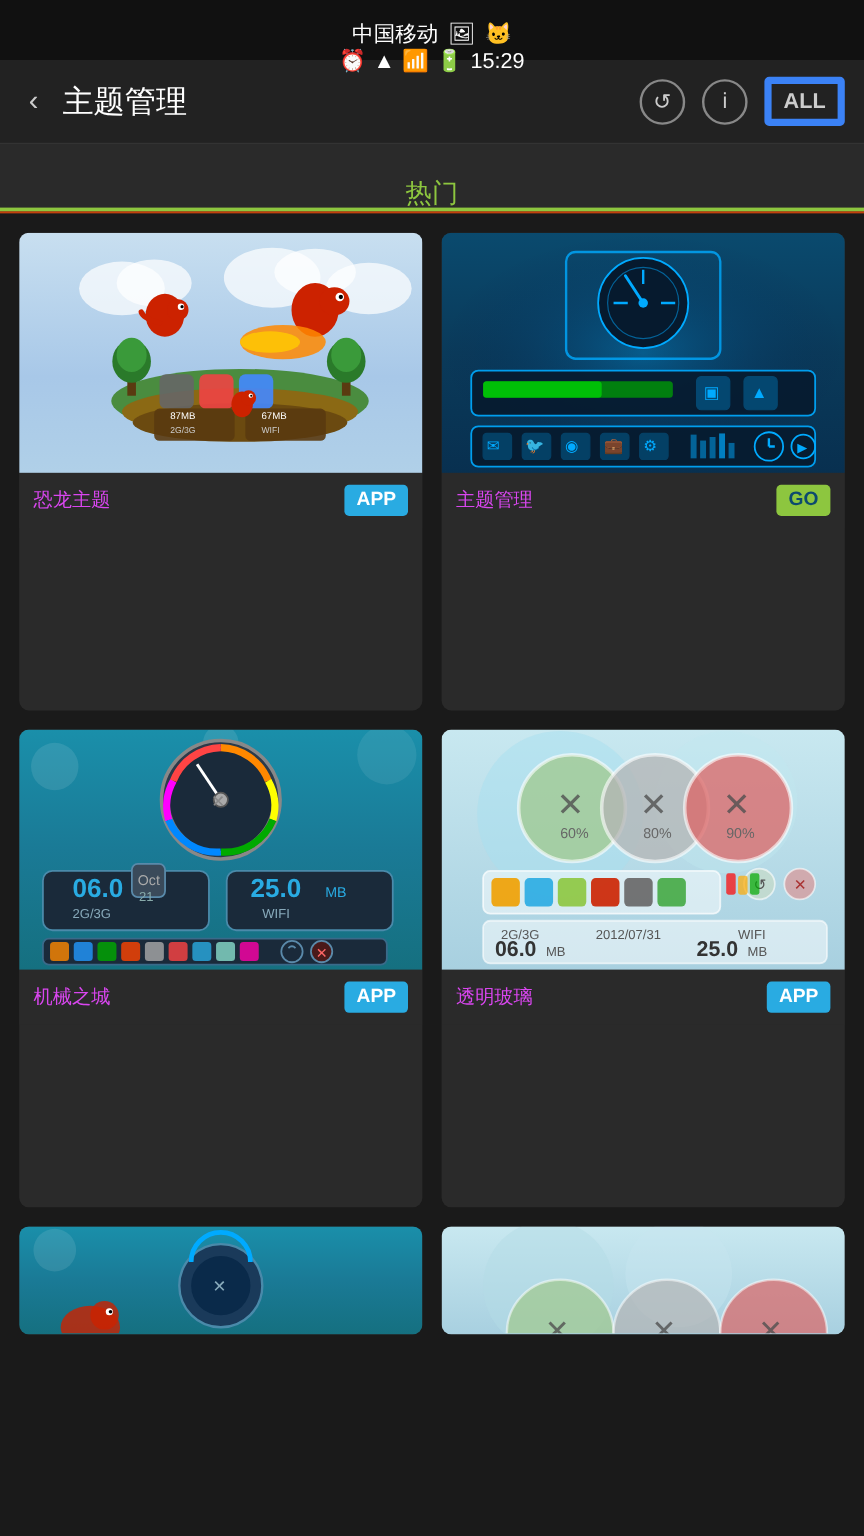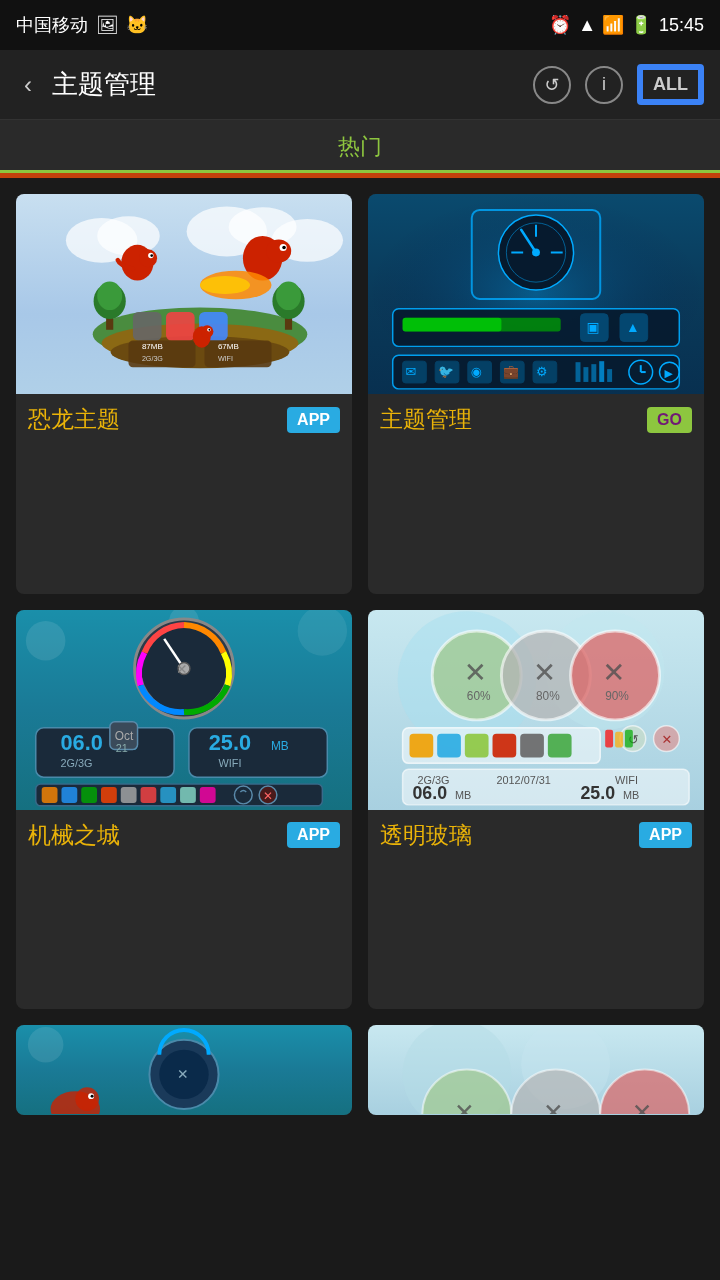--- a/index.html
+++ b/index.html
@@ -12,23 +12,24 @@
       color: #fff;
     }
 
     
     .status-bar {
       height: 50px;
       background: #111;
       display: flex;
       align-items: center;
       justify-content: space-between;
-      padding: 0 16px;
+      padding: 16px 16px;
       font-size: 18px;
       color: #fff;
+      flex-direction: column;
     }
     .status-left { display: flex; align-items: center; gap: 8px; }
     .status-right { display: flex; align-items: center; gap: 6px; font-size: 18px; }
 
     
     .header {
       height: 70px;
       background: #222;
       display: flex;
       align-items: center;
@@ -72,21 +73,22 @@
       font-size: 18px;
       font-weight: bold;
       cursor: pointer;
     }
 
     
     .tabs {
       height: 58px;
       background: #2a2a2a;
       display: flex;
-      border-bottom: 5px solid #c2410c;
+      border-bottom: 2px solid #c2410c;
+      align-items: flex-end;
     }
     .tab {
       flex: 1;
       display: flex;
       align-items: center;
       justify-content: center;
       font-size: 22px;
       cursor: pointer;
       position: relative;
     }
@@ -133,34 +135,34 @@
       overflow: hidden;
     }
     .theme-footer {
       padding: 10px 12px;
       display: flex;
       align-items: center;
       justify-content: space-between;
       background: #2a2a2a;
     }
     .theme-name {
-      font-size: 23px;
-      color: #eab308;
+      font-size: 16px;
+      color: #d946ef;
     }
     .theme-badge-app {
       background: #29abe2;
       color: #fff;
       font-size: 16px;
       font-weight: bold;
       padding: 4px 10px;
       border-radius: 4px;
     }
     .theme-badge-go {
       background: #8dc63f;
-      color: #701a75;
+      color: #0c4a6e;
       font-size: 16px;
       font-weight: bold;
       padding: 4px 10px;
       border-radius: 4px;
     }
 
     
     .theme-dinosaur {
       background: linear-gradient(180deg, #c8dff0 0%, #a8c8e8 60%, #b0d0e8 100%);
       padding-left: 32px;
@@ -208,21 +210,21 @@
   <div class="status-left">
     <span>中国移动</span>
     <span>🖼</span>
     <span>🐱</span>
   </div>
   <div class="status-right">
     <span>⏰</span>
     <span>▲</span>
     <span>📶</span>
     <span>🔋</span>
-    <span>15:45</span>
+    <span>15:29</span>
   </div>
 </div>
 
 <div class="header">
   <span class="header-back">‹</span>
   <span class="header-title">主题管理</span>
   <div class="header-icons">
     <div class="header-icon-btn">
       <span>↺</span>
     </div>

